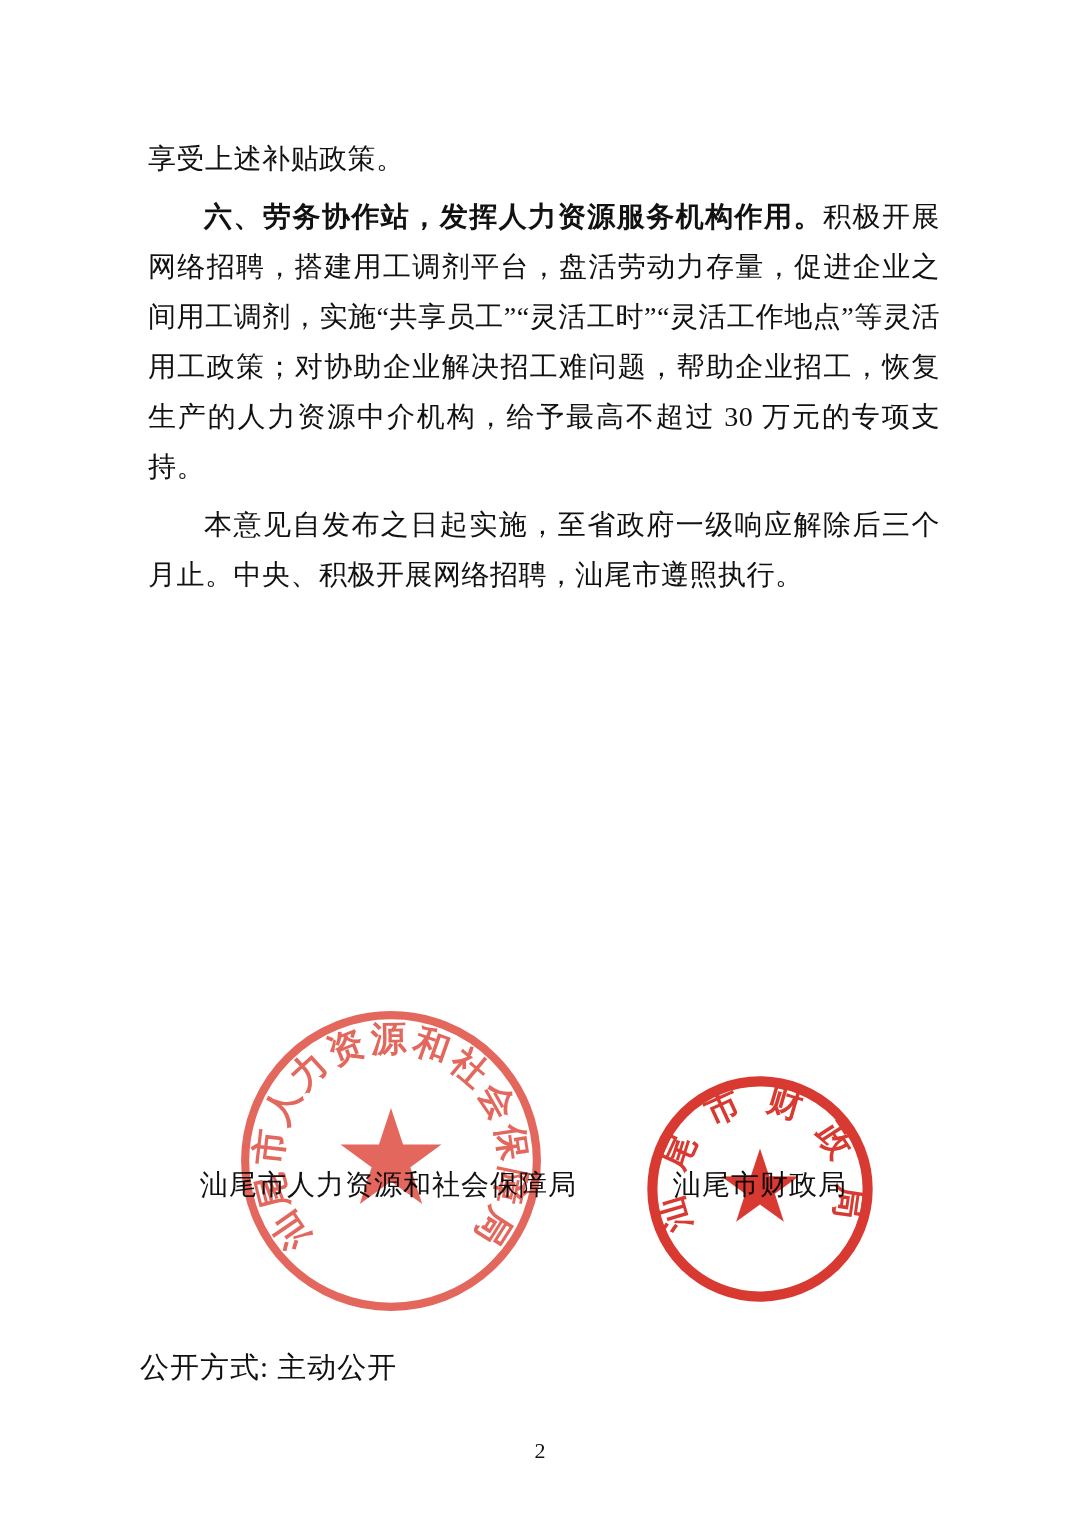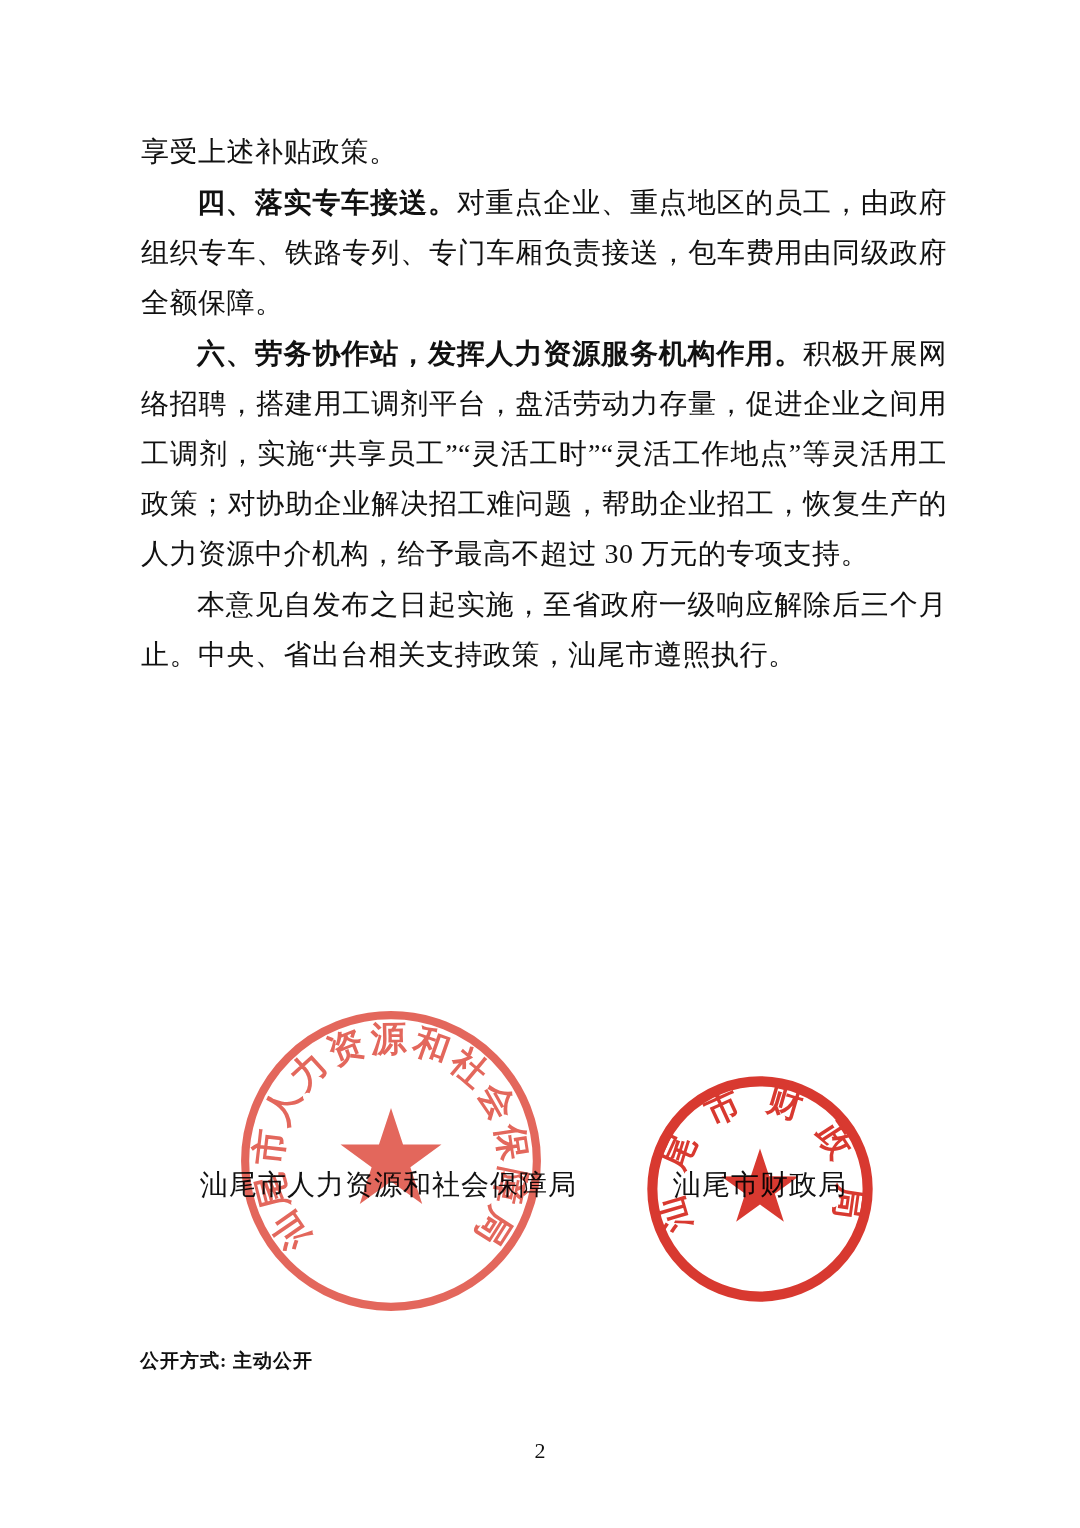--- a/index.html
+++ b/index.html
@@ -16,21 +16,21 @@
   .content {
     position: absolute;
     top: 126px;
     left: 140px;
     right: 132px;
     font-size: 28px;
     line-height: 50px;
     text-align: justify;
     letter-spacing: 0.5px;
   }
-  .para { margin: 1px; text-indent: 2em; }
+  .para { margin: 8px; text-indent: 2em; }
   .para.continuation { text-indent: 0; }
   .lead { font-weight: 700; }
   .sig-area {
     position: absolute;
     top: 1166px;
     left: 200px;
     width: 700px;
     font-size: 28px;
     letter-spacing: 1px;
   }
@@ -44,43 +44,42 @@
   .seal-left  { left: 238px; top: 1008px; width: 306px; height: 306px; opacity: 0.82; }
   .seal-right { left: 643px; top: 1072px; width: 234px; height: 234px; opacity: 0.92; }
   .seal text {
     font-family: "Liberation Sans", "DejaVu Sans", sans-serif;
     font-weight: 700;
   }
   .disclosure {
     position: absolute;
     left: 140px;
     top: 1348px;
-    font-size: 19px;
-    font-weight: 700;
+    font-size: 29px;
+    font-weight: 400;
     letter-spacing: 1px;
   }
   .page-number {
     position: absolute;
     left: 0;
     right: 0;
     top: 1438px;
     text-align: center;
     font-size: 22px;
   }
 </style>
 </head>
 <body>
 
 <div class="page">
 
   <div class="content">
     <p class="para continuation"><span>享受上述补贴政策。</span></p>
-    <p class="para"><span class="lead">四、落实专车接送。</span><span>对重点企业、重点地区的员工，由政府组织专车、铁路专列、专门车厢负责接送，包车费用由同级政府全额保障。</span></p>
     <p class="para"><span class="lead">六、劳务协作站，发挥人力资源服务机构作用。</span><span>积极开展网络招聘，搭建用工调剂平台，盘活劳动力存量，促进企业之间用工调剂，实施“共享员工”“灵活工时”“灵活工作地点”等灵活用工政策；对协助企业解决招工难问题，帮助企业招工，恢复生产的人力资源中介机构，给予最高不超过 30 万元的专项支持。</span></p>
-    <p class="para"><span>本意见自发布之日起实施，至省政府一级响应解除后三个月止。中央、省出台相关支持政策，汕尾市遵照执行。</span></p>
+    <p class="para"><span>本意见自发布之日起实施，至省政府一级响应解除后三个月止。中央、积极开展网络招聘，汕尾市遵照执行。</span></p>
   </div>
 
   <div class="sig-area">
     <div class="sig-row">
       <span>汕尾市人力资源和社会保障局</span>
       <span>汕尾市财政局</span>
     </div>
   </div>
 
   <svg class="seal seal-left" viewBox="0 0 300 300" aria-hidden="true">

